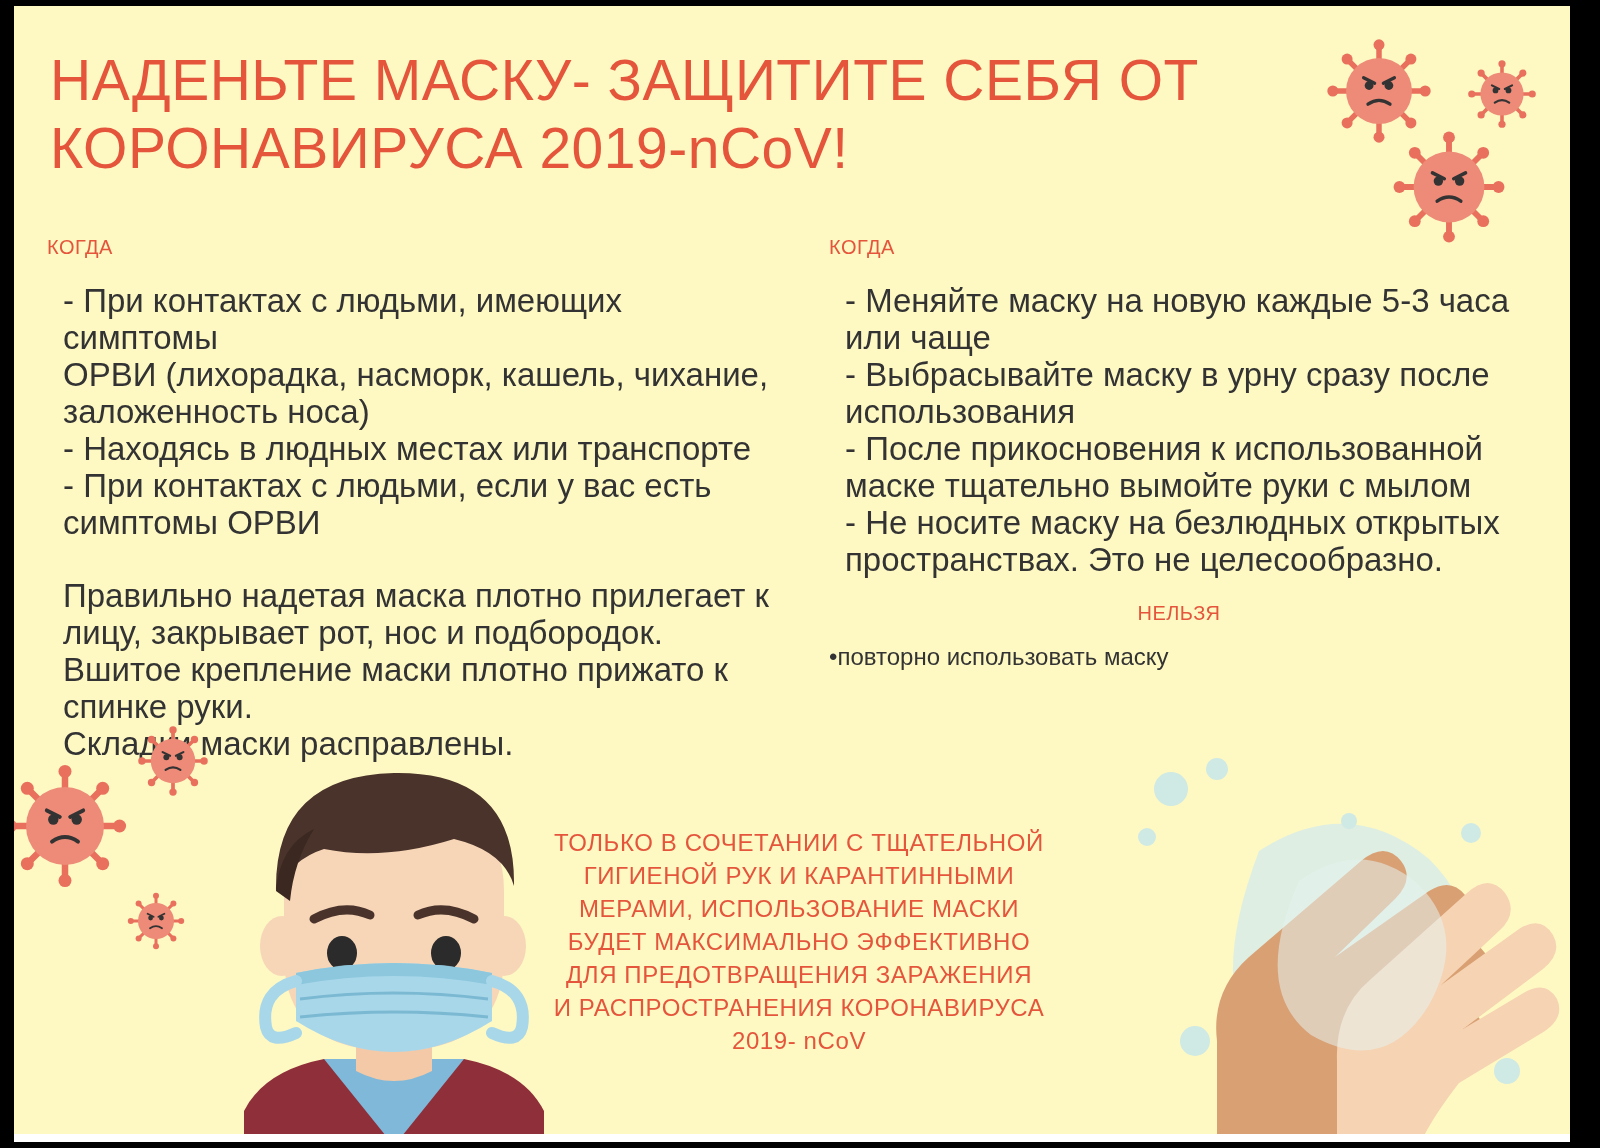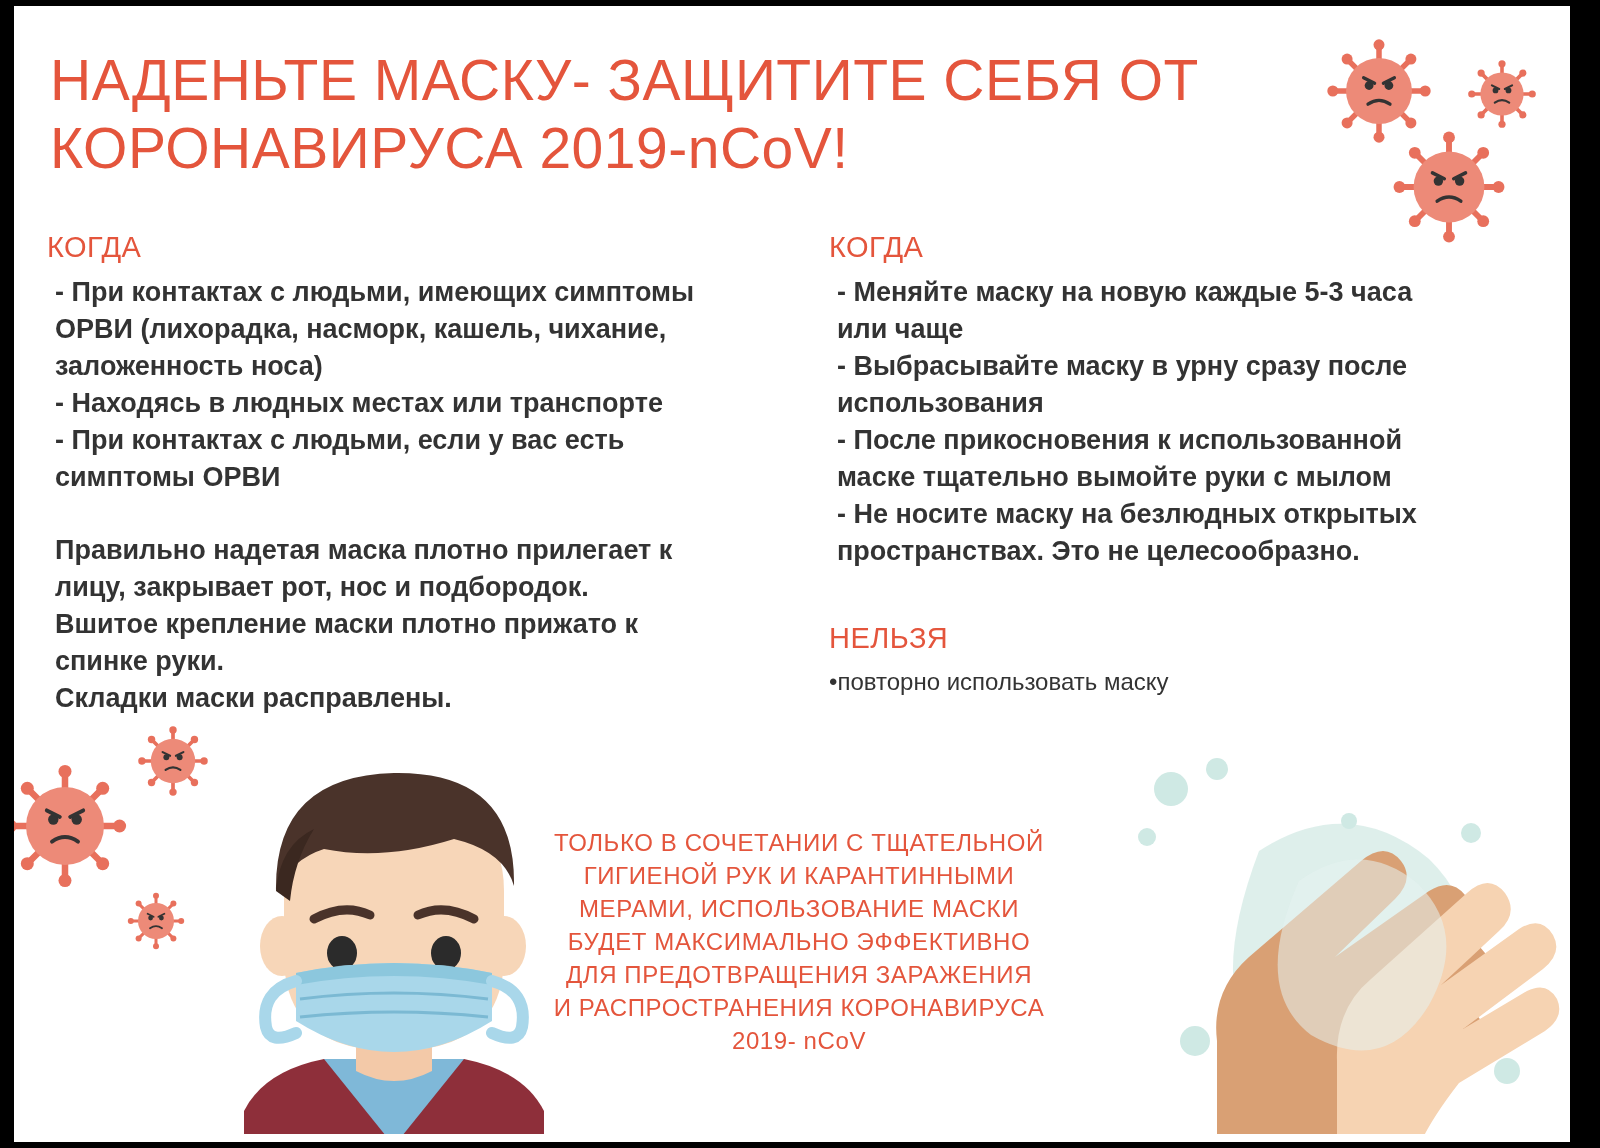--- a/index.html
+++ b/index.html
@@ -12,21 +12,21 @@
     height: 1148px;
     overflow: hidden;
     font-family: "Liberation Sans", sans-serif;
   }
   .poster {
     position: absolute;
     left: 14px;
     top: 6px;
     width: 1556px;
     height: 1136px;
-    background: #ffffff;
+    background: #fef9c3;
     overflow: hidden;
   }
 
   
   .title {
     position: absolute;
     left: 36px;
     top: 40px;
     width: 1290px;
     color: #e4553c;
@@ -45,35 +45,35 @@
     width: 745px;
   }
   .col-right {
     position: absolute;
     left: 815px;
     top: 222px;
     width: 700px;
   }
   .sec-head {
     color: #e4553c;
-    font-size: 29px;
+    font-size: 20px;
     line-height: 38px;
     letter-spacing: 0.5px;
     margin: 0 0 6px 0;
   }
   .sec-head.second {
-    margin-top: 49px;
+    margin-top: 16px;
+    text-align: center;
   }
   .body-text {
     color: #333333;
-    font-size: 27px;
+    font-size: 33px;
     line-height: 37px;
     white-space: pre-line;
-    margin: 8px;
-    font-weight: bold;
+    margin: 16px;
   }
   .body-text.gap {
     margin-top: 36px;
   }
   .bullet-line {
     color: #333333;
     font-size: 24px;
     line-height: 37px;
     margin: 0;
   }

